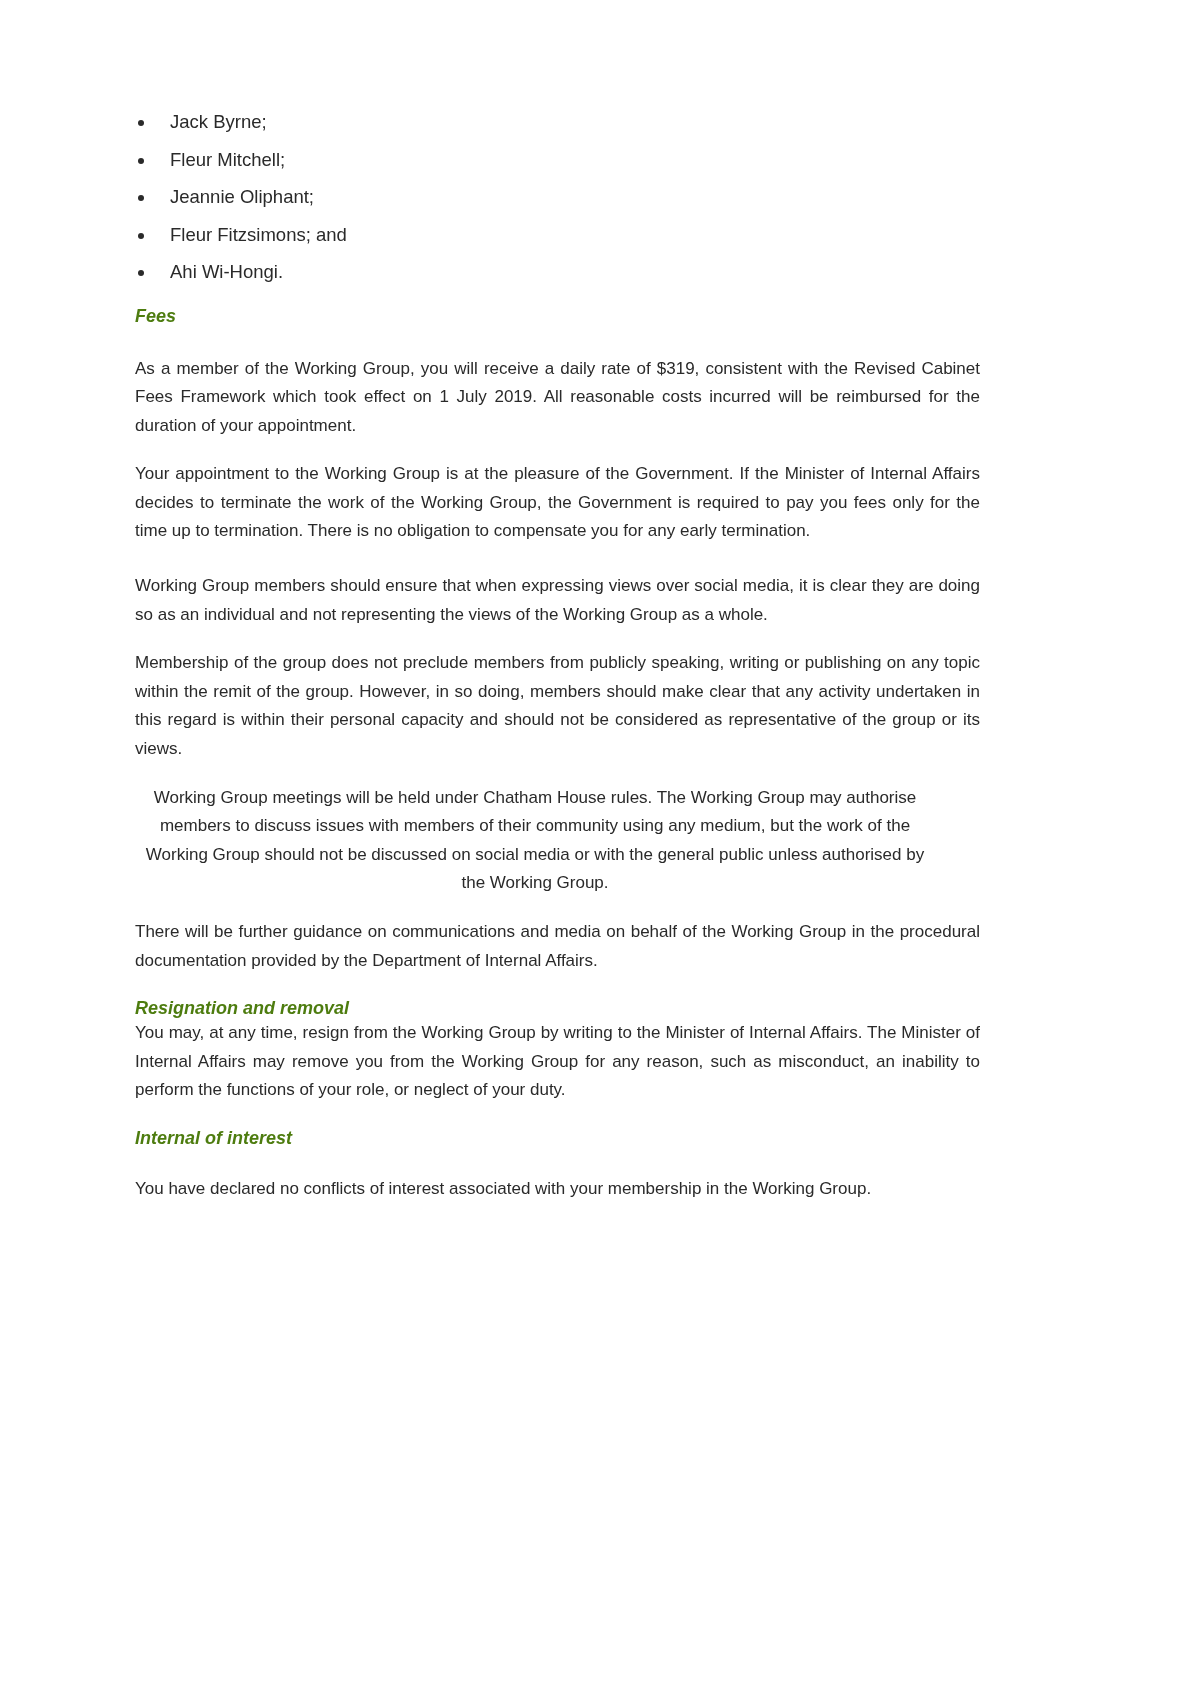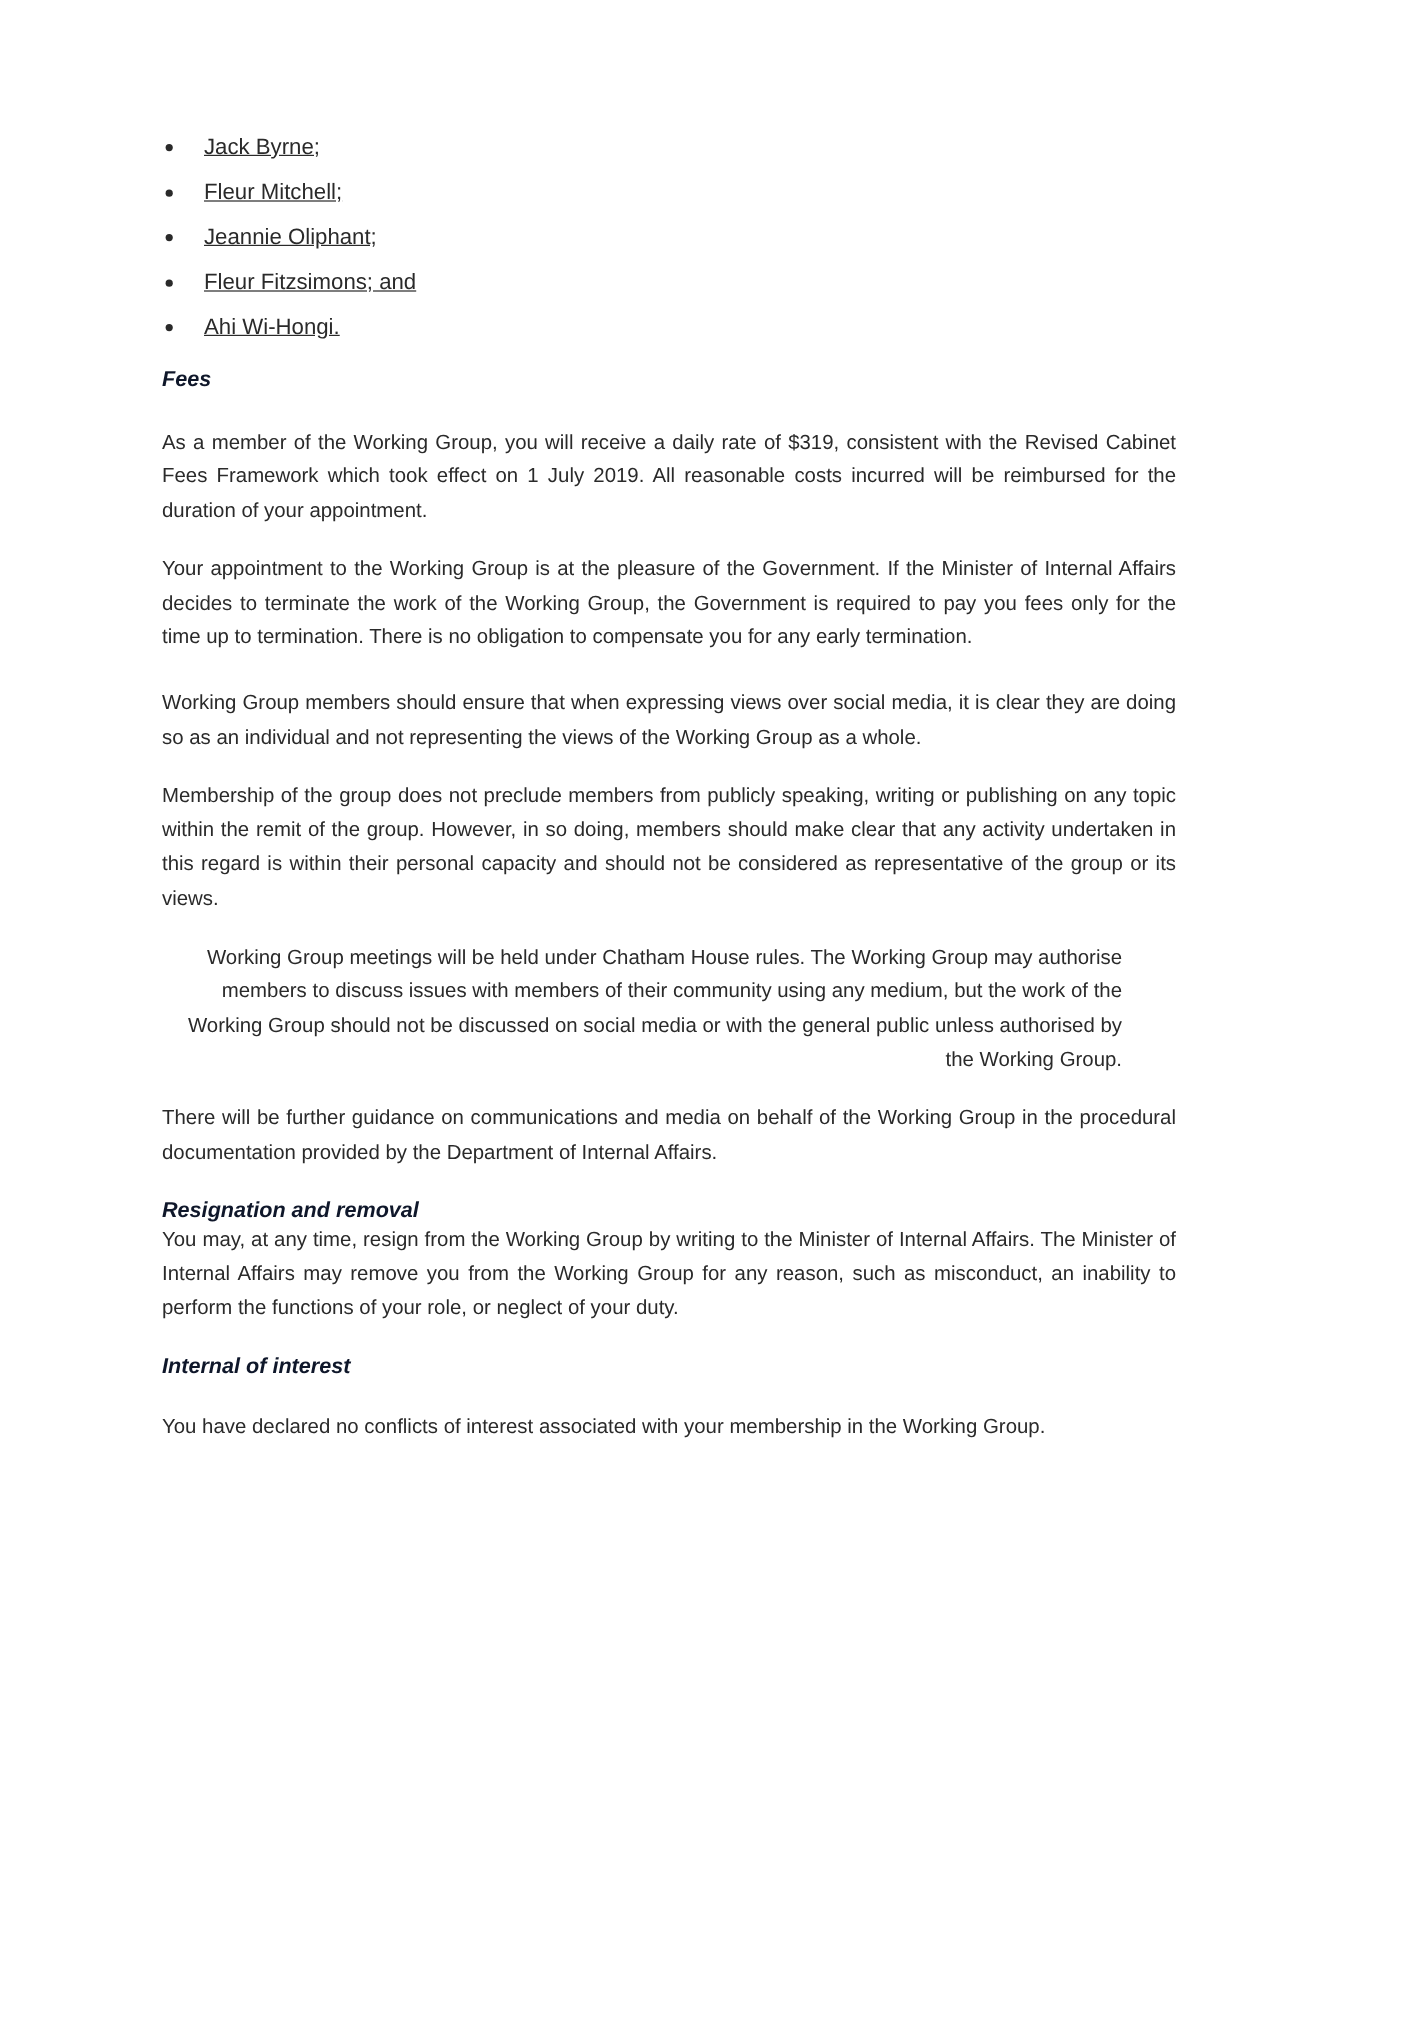--- a/index.html
+++ b/index.html
@@ -1,24 +1,24 @@
 <!DOCTYPE html>
 <html><head>
 <meta charset="utf-8">
 <style>
   html, body { margin: 0; padding: 0; background: #ffffff; }
   body { width: 1190px; height: 1686px; position: relative; overflow: hidden;
          font-family: "Liberation Sans", sans-serif; color: #2a2a2a; }
   .page { position: absolute; left: 135px; top: 112px; width: 845px; }
   ul.members { list-style: none; margin: 0; padding: 0; }
-  ul.members li { position: relative; padding-left: 35px; font-size: 18.5px; line-height: 20px; height: 37.5px; text-decoration: underline; }
+  ul.members li { position: relative; padding-left: 35px; font-size: 18.5px; line-height: 20px; height: 37.5px; }
   ul.members li .bullet { position: absolute; left: 3px; top: 8px; width: 6px; height: 6px; border-radius: 50%; background: #2a2a2a; }
-  h3 { font-size: 18px; font-weight: bold; font-style: italic; margin: 0; line-height: 22px; color: #0f172a; }
+  h3 { font-size: 18px; font-weight: bold; font-style: italic; margin: 0; line-height: 22px; color: #4d7c0f; }
   p { font-size: 17px; line-height: 28.6px; margin: 0; text-align: justify; }
-  p.left { text-align: right; }
+  p.left { text-align: center; }
 </style>
 </head>
 <body>
 
 <div class="page">
 
   <ul class="members">
     <li><span class="bullet"></span><span>Jack Byrne;</span></li>
     <li><span class="bullet"></span><span>Fleur Mitchell;</span></li>
     <li><span class="bullet"></span><span>Jeannie Oliphant;</span></li>

